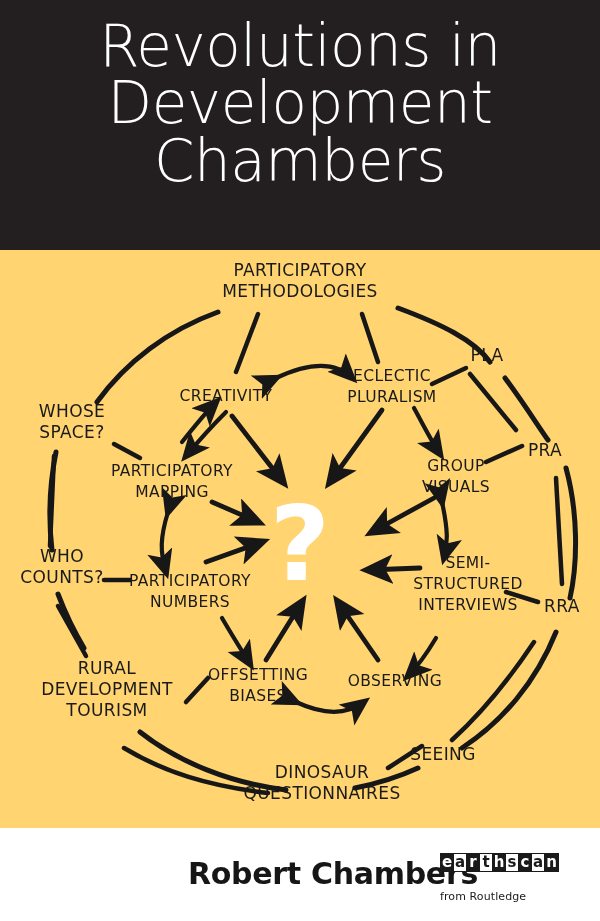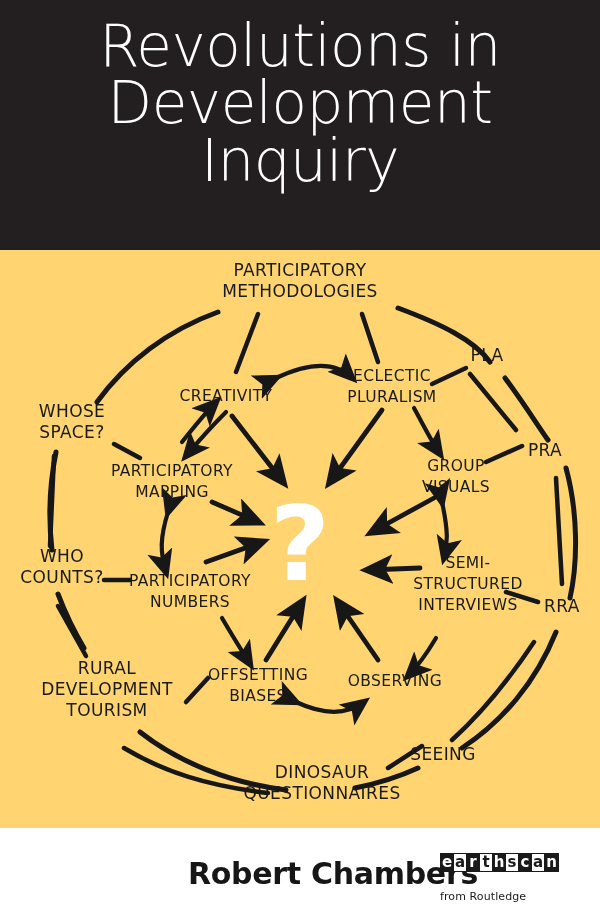--- a/index.html
+++ b/index.html
@@ -154,21 +154,21 @@
 </style>
 </head>
 <body>
 
 <div class="cover">
 
   <div class="header-band">
     <div class="title-block">
       <span class="title-line l1">Revolutions in</span>
       <span class="title-line l2">Development</span>
-      <span class="title-line l3">Inquiry</span>
+      <span class="title-line l3">Chambers</span>
     </div>
   </div>
 
   <div class="art-panel">
     <svg class="art-svg" viewBox="0 0 600 578" xmlns="http://www.w3.org/2000/svg">
 
       <defs>
         <marker id="ah" markerWidth="9" markerHeight="9" refX="5.2" refY="3.1" orient="auto">
           <path d="M0,0 L7,3.1 L0,6.2 L1.6,3.1 Z" class="arrowhead"></path>
         </marker>

